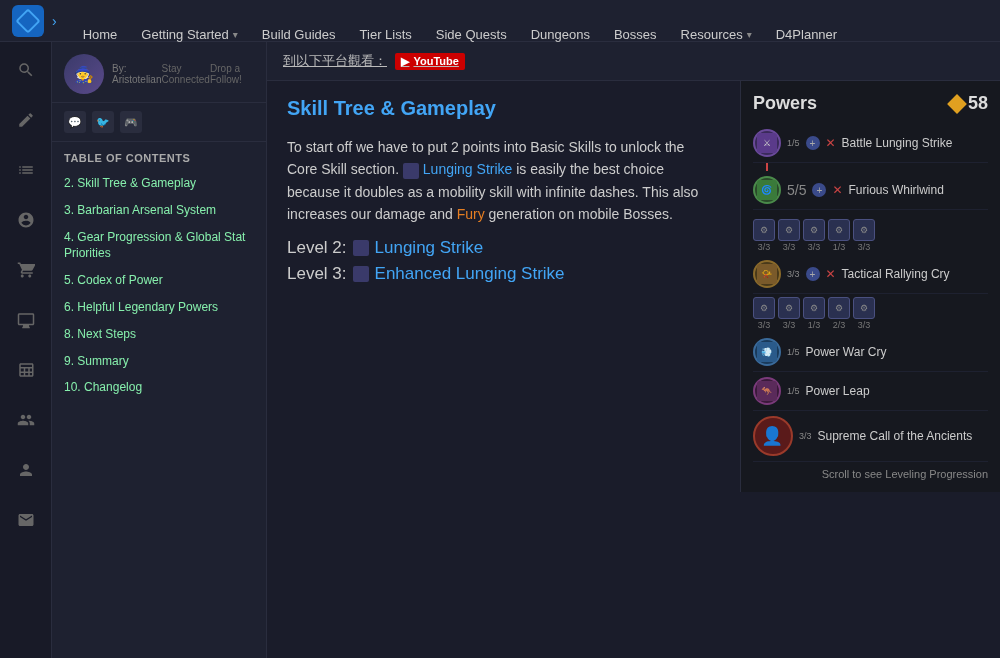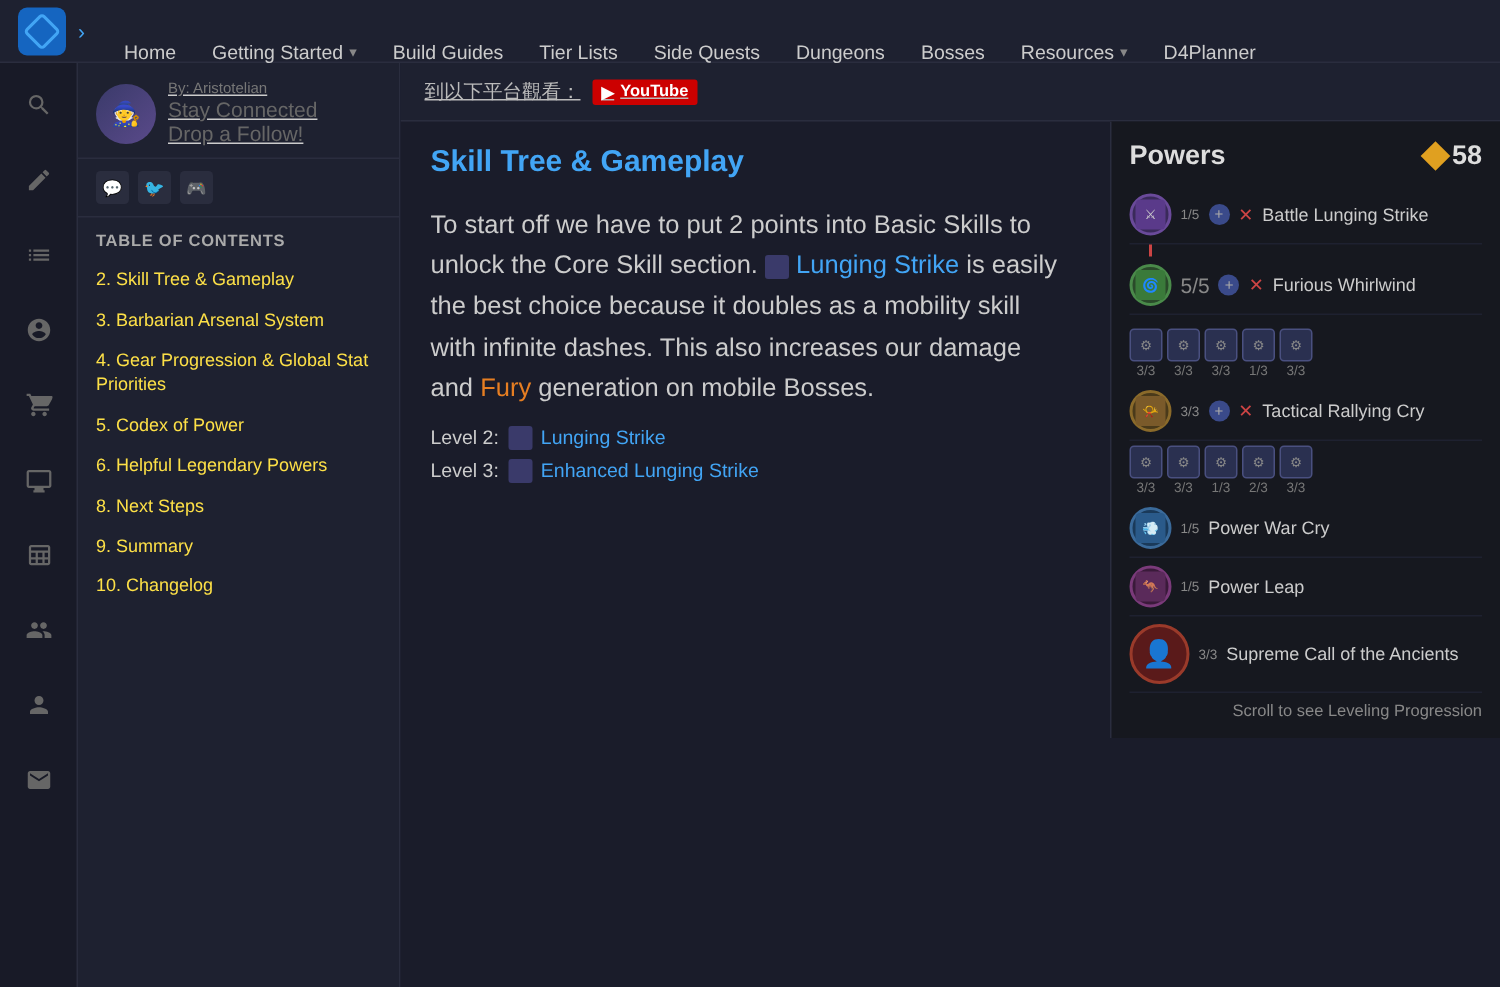--- a/index.html
+++ b/index.html
@@ -122,23 +122,23 @@
       border-radius: 50%;
       background: linear-gradient(135deg, #3a3a6a, #5a4a8a);
       display: flex;
       align-items: center;
       justify-content: center;
       font-size: 16px;
       color: #aaa;
       flex-shrink: 0;
       overflow: hidden;
     }
-    .author-info { display: flex; flex-direction: column; text-decoration: underline; }
+    .author-info { display: flex; flex-direction: row; }
     .author-by { font-size: 10px; color: #777; }
-    .author-sub { font-size: 14px; color: #666; }
+    .author-sub { font-size: 10px; color: #666; }
     .social-icons {
       display: flex;
       gap: 6px;
       padding: 8px 12px;
       border-bottom: 1px solid #2a2d3e;
     }
     .social-icon {
       width: 22px;
       height: 22px;
       background: #2a2d3e;
@@ -153,21 +153,21 @@
     .toc-header {
       font-size: 11px;
       font-weight: bold;
       color: #aaa;
       padding: 10px 12px 6px 12px;
       letter-spacing: 0.5px;
     }
     .toc-items { padding: 0 12px 12px 12px; }
     .toc-item {
       font-size: 12px;
-      color: #fde047;
+      color: #86efac;
       padding: 5px 0;
       cursor: pointer;
       line-height: 1.4;
     }
     .toc-item.active { color: #42a5f5; }
     .toc-item a { color: #42a5f5; text-decoration: none; }
 
     
     .content-area {
       flex: 1;
@@ -211,21 +211,21 @@
       font-weight: bold;
       margin-bottom: 16px;
     }
     .subsection-title {
       color: #42a5f5;
       font-size: 16px;
       font-weight: bold;
       margin-bottom: 12px;
     }
     .article-text {
-      font-size: 17px;
+      font-size: 14px;
       color: #ccc;
       line-height: 1.6;
       margin-bottom: 12px;
     }
     .skill-link {
       color: #42a5f5;
       text-decoration: none;
       display: inline-flex;
       align-items: center;
       gap: 3px;
@@ -233,21 +233,21 @@
     .skill-icon-inline {
       width: 16px;
       height: 16px;
       background: #3a3a6a;
       border-radius: 2px;
       display: inline-block;
       vertical-align: middle;
     }
     .fury-text { color: #e67e22; }
     .level-line {
-      font-size: 13px;
+      font-size: 17px;
       color: #ccc;
       margin: 6px 0;
       display: flex;
       align-items: center;
       gap: 6px;
     }
 
     
     .skill-tree-panel {
       width: 260px;

